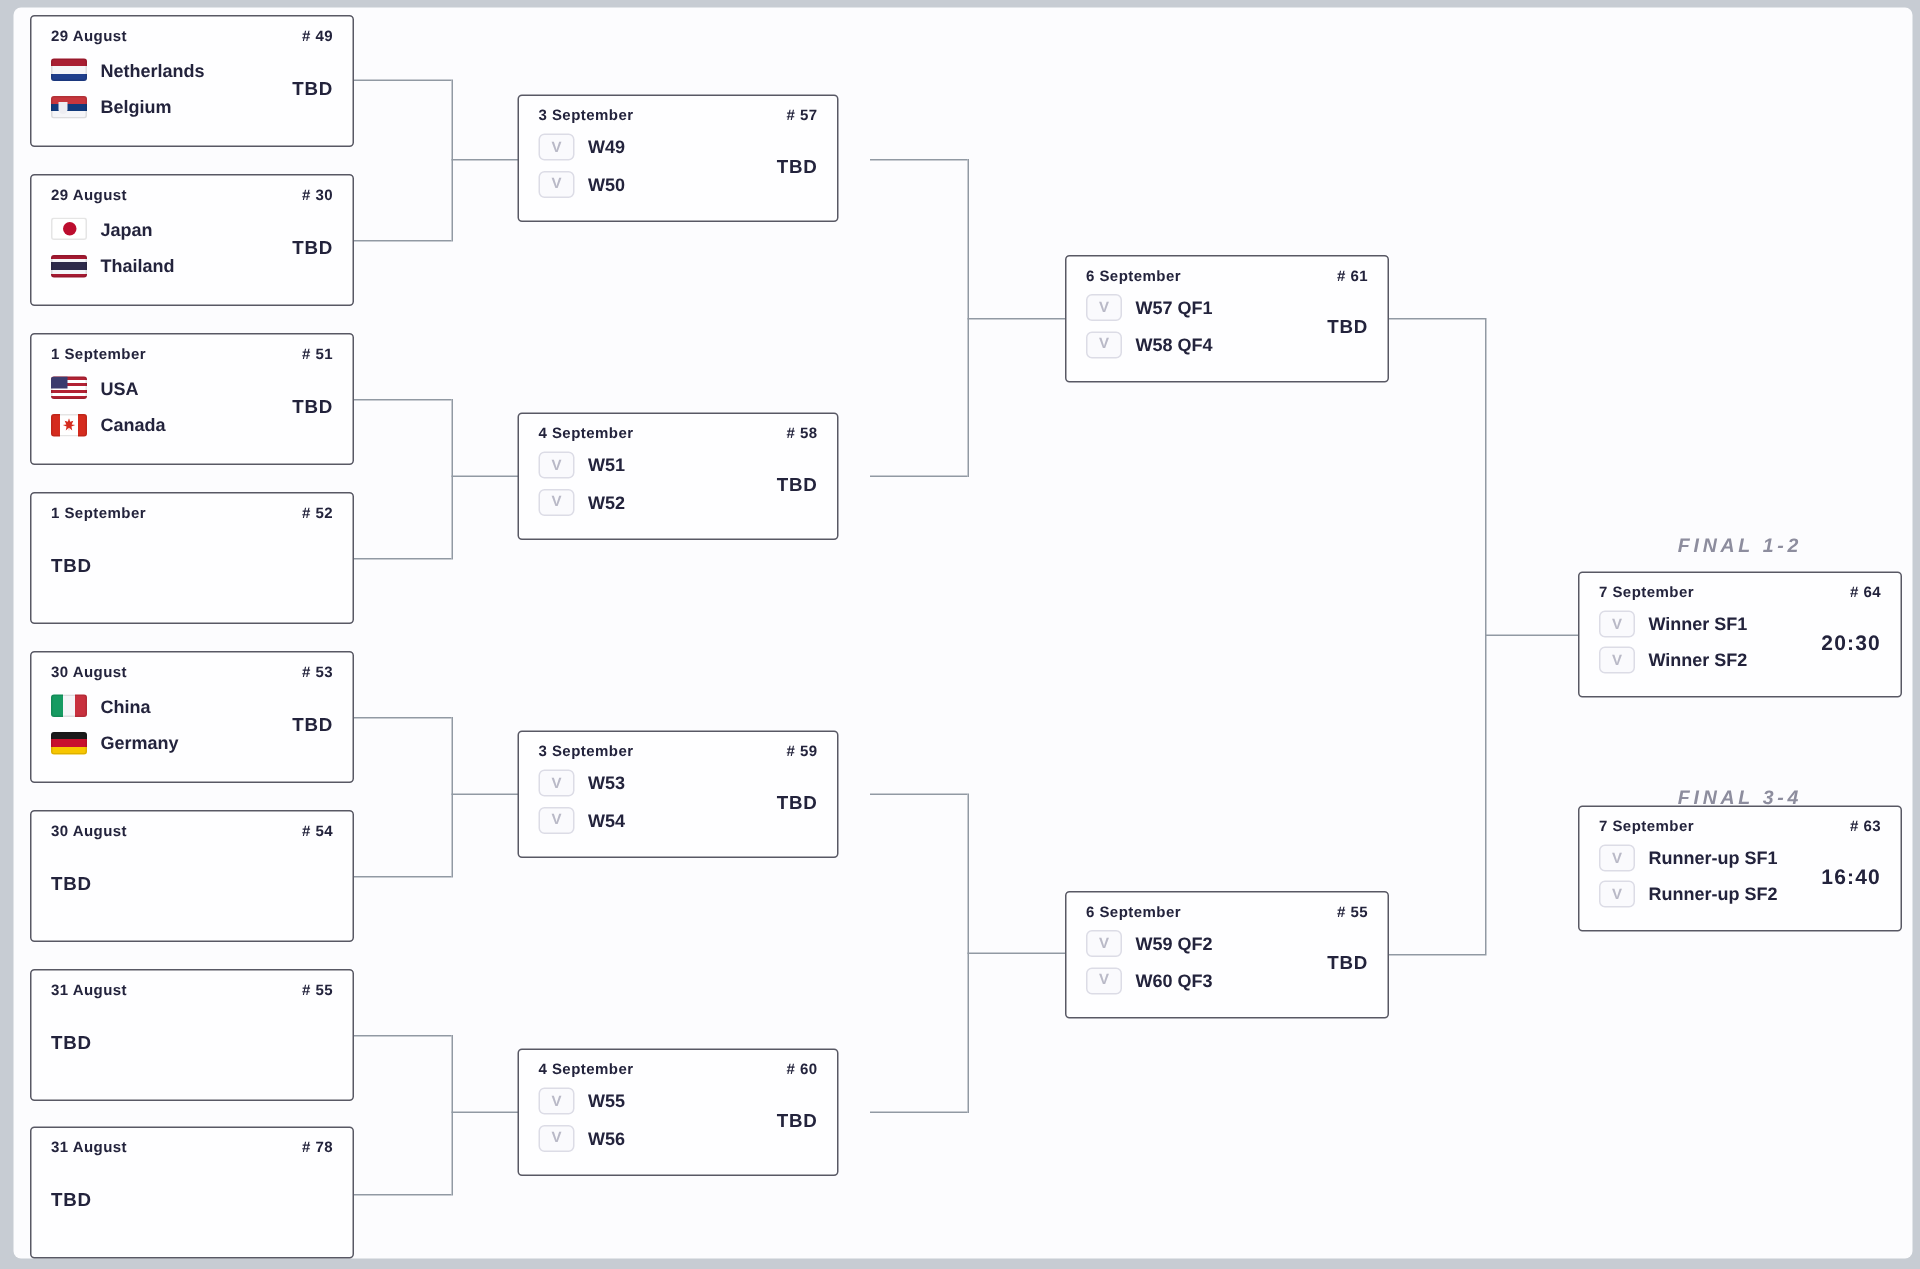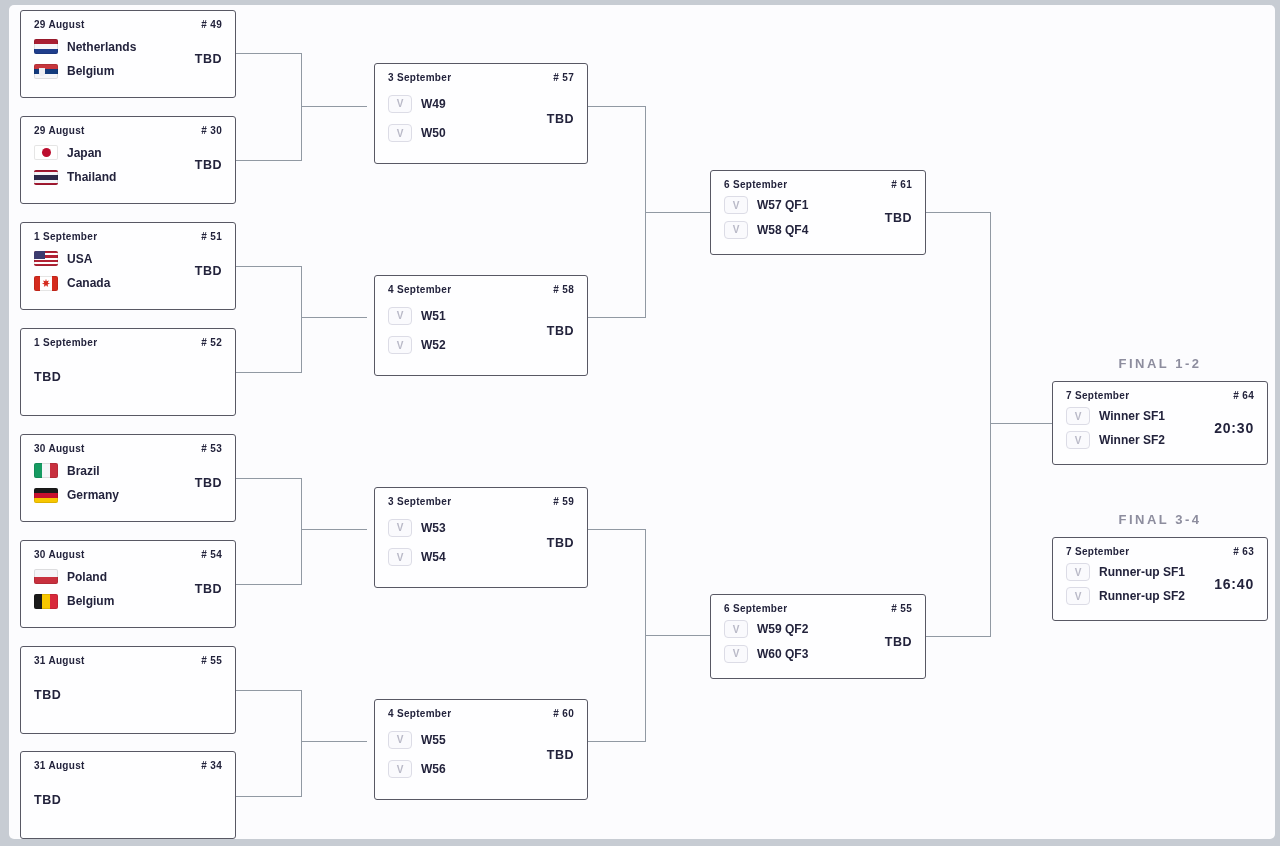--- a/index.html
+++ b/index.html
@@ -18,33 +18,33 @@
   .vline{width:1px}
 
   
   .match{
     position:absolute;box-sizing:border-box;
     background:#FEFEFF;border:1px solid #585864;border-radius:3px;
     display:flex;flex-direction:column;
     padding:8px 13px 9px;
   }
   .r16{left:20px;width:216px;height:88px}
-  .qf{left:374px;width:214px;height:101px}
+  .qf{left:345px;width:214px;height:85px}
   .sf{left:710px;width:216px;height:85px}
   .fin{left:1052px;width:216px;height:84px}
   .match-header{display:flex;justify-content:space-between;font-size:10px;font-weight:700;letter-spacing:.3px}
   .match-body{flex:1;display:flex}
   .teams{flex:1;display:flex;flex-direction:column;justify-content:space-evenly}
   .team{display:flex;align-items:center;gap:9px;font-size:12px;font-weight:700;white-space:nowrap}
   .status{display:flex;align-items:center;font-size:12.5px;font-weight:700;letter-spacing:.5px}
   .status.time{font-size:14px;letter-spacing:.8px}
 
   .final-heading{
     position:absolute;left:1052px;width:216px;text-align:center;
-    font-size:13px;font-weight:700;letter-spacing:2.5px;color:#8D8D9E;
+    font-size:13px;font-weight:700;letter-spacing:2.5px;color:#8D8D9E;font-style:italic;
   }
 
   
   .vbox{
     box-sizing:border-box;width:24px;height:18px;flex:0 0 auto;
     border:1px solid #DCDCE6;border-radius:4px;background:#FAFAFD;
     color:#B9B9C7;font-size:10px;font-weight:700;
     display:flex;align-items:center;justify-content:center;
   }
 
@@ -200,65 +200,55 @@
 
   <div class="match r16" style="top:434px">
     <div class="match-header">
       <span>30 August</span>
       <span># 53</span>
     </div>
     <div class="match-body">
       <div class="teams">
         <div class="team">
           <span class="flag" data-flag="italy"></span>
-          <span>Brazil</span>
+          <span>China</span>
         </div>
         <div class="team">
           <span class="flag" data-flag="germany"></span>
           <span>Germany</span>
         </div>
       </div>
       <div class="status">TBD</div>
     </div>
   </div>
 
   <div class="match r16" style="top:540px">
     <div class="match-header">
       <span>30 August</span>
       <span># 54</span>
     </div>
     <div class="match-body">
-      <div class="teams">
-        <div class="team">
-          <span class="flag" data-flag="poland"></span>
-          <span>Poland</span>
-        </div>
-        <div class="team">
-          <span class="flag" data-flag="belgium"></span>
-          <span>Belgium</span>
-        </div>
-      </div>
       <div class="status">TBD</div>
     </div>
   </div>
 
   <div class="match r16" style="top:646px">
     <div class="match-header">
       <span>31 August</span>
       <span># 55</span>
     </div>
     <div class="match-body">
       <div class="status">TBD</div>
     </div>
   </div>
 
   <div class="match r16" style="top:751px">
     <div class="match-header">
       <span>31 August</span>
-      <span># 34</span>
+      <span># 78</span>
     </div>
     <div class="match-body">
       <div class="status">TBD</div>
     </div>
   </div>
 
   <div class="match qf" style="top:63px">
     <div class="match-header">
       <span>3 September</span>
       <span># 57</span>
@@ -392,21 +382,21 @@
         </div>
         <div class="team">
           <span class="vbox">V</span>
           <span>Winner SF2</span>
         </div>
       </div>
       <div class="status time">20:30</div>
     </div>
   </div>
 
-  <div class="final-heading" style="top:512px">FINAL 3-4</div>
+  <div class="final-heading" style="top:524px">FINAL 3-4</div>
   <div class="match fin" style="top:537px">
     <div class="match-header">
       <span>7 September</span>
       <span># 63</span>
     </div>
     <div class="match-body">
       <div class="teams">
         <div class="team">
           <span class="vbox">V</span>
           <span>Runner-up SF1</span>

